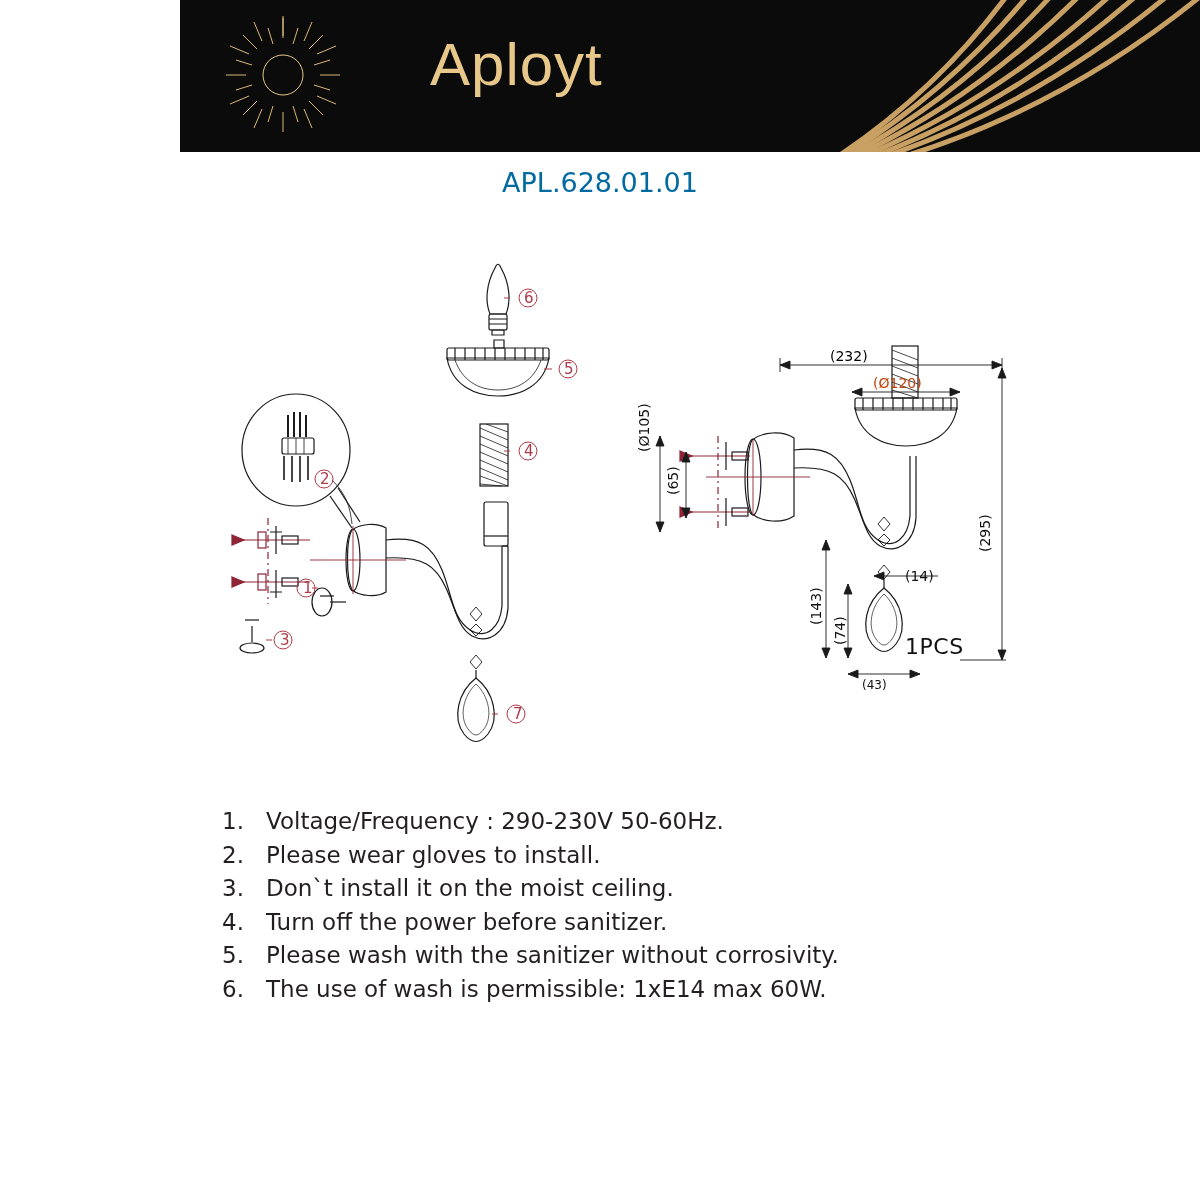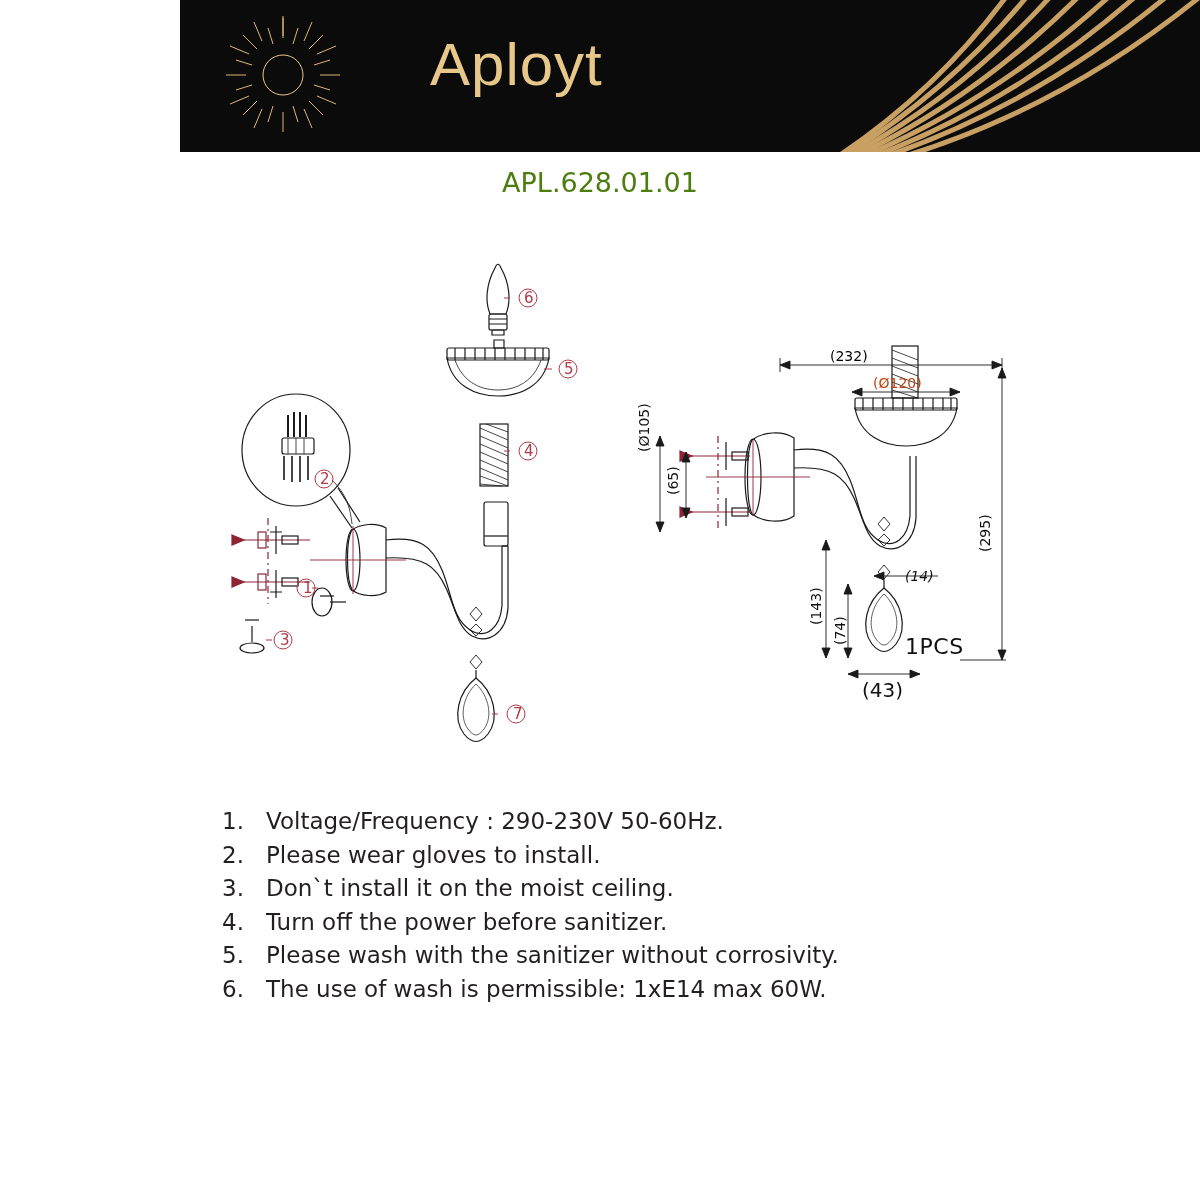--- a/index.html
+++ b/index.html
@@ -64,21 +64,21 @@
     width: 1200px;
     text-align: center;
   }
   .title-line1 {
     font-size: 27px;
     color: #231f20;
     line-height: 36px;
   }
   .title-line2 {
     font-size: 27px;
-    color: #4d7c0f;
+    color: #0369a1;
     line-height: 36px;
   }
 
   
   .diagram {
     position: absolute;
     left: 0;
     top: 240px;
     width: 1200px;
     height: 540px;
@@ -384,22 +384,22 @@
     <div class="callout" style="left:280px; top:391px;">3</div>
     <div class="callout" style="left:513px; top:465px;">7</div>
 
     <div class="callout" style="left:830px; top:108px; color:#000000; font-size:14px;">(232)</div>
     <div class="callout" style="left:873px; top:135px; color:#c2410c; font-size:14px;">(Ø120)</div>
     <div class="callout" style="left:636px; top:212px; color:#111; font-size:14px; transform:rotate(-90deg); transform-origin:left top;">(Ø105)</div>
     <div class="callout" style="left:665px; top:255px; color:#111; font-size:14px; transform:rotate(-90deg); transform-origin:left top;">(65)</div>
     <div class="callout" style="left:977px; top:312px; color:#111; font-size:14px; transform:rotate(-90deg); transform-origin:left top;">(295)</div>
     <div class="callout" style="left:808px; top:385px; color:#111; font-size:14px; transform:rotate(-90deg); transform-origin:left top;">(143)</div>
     <div class="callout" style="left:832px; top:405px; color:#111; font-size:14px; transform:rotate(-90deg); transform-origin:left top;">(74)</div>
-    <div class="callout" style="left:905px; top:328px; color:#111; font-size:14px;font-style:italic;">(14)</div>
-    <div class="callout" style="left:862px; top:438px; color:#111; font-size:20px;">(43)</div>
+    <div class="callout" style="left:905px; top:328px; color:#111; font-size:14px;">(14)</div>
+    <div class="callout" style="left:862px; top:438px; color:#111; font-size:12px;">(43)</div>
 
     <div class="pcs-label" style="top:394px;">1PCS</div>
   </div>
 
   <div class="notes">
     <div class="note-row">
       <span class="note-num">1.</span>
       <span class="note-text">Voltage/Frequency : 290-230V 50-60Hz.</span>
     </div>
     <div class="note-row">

